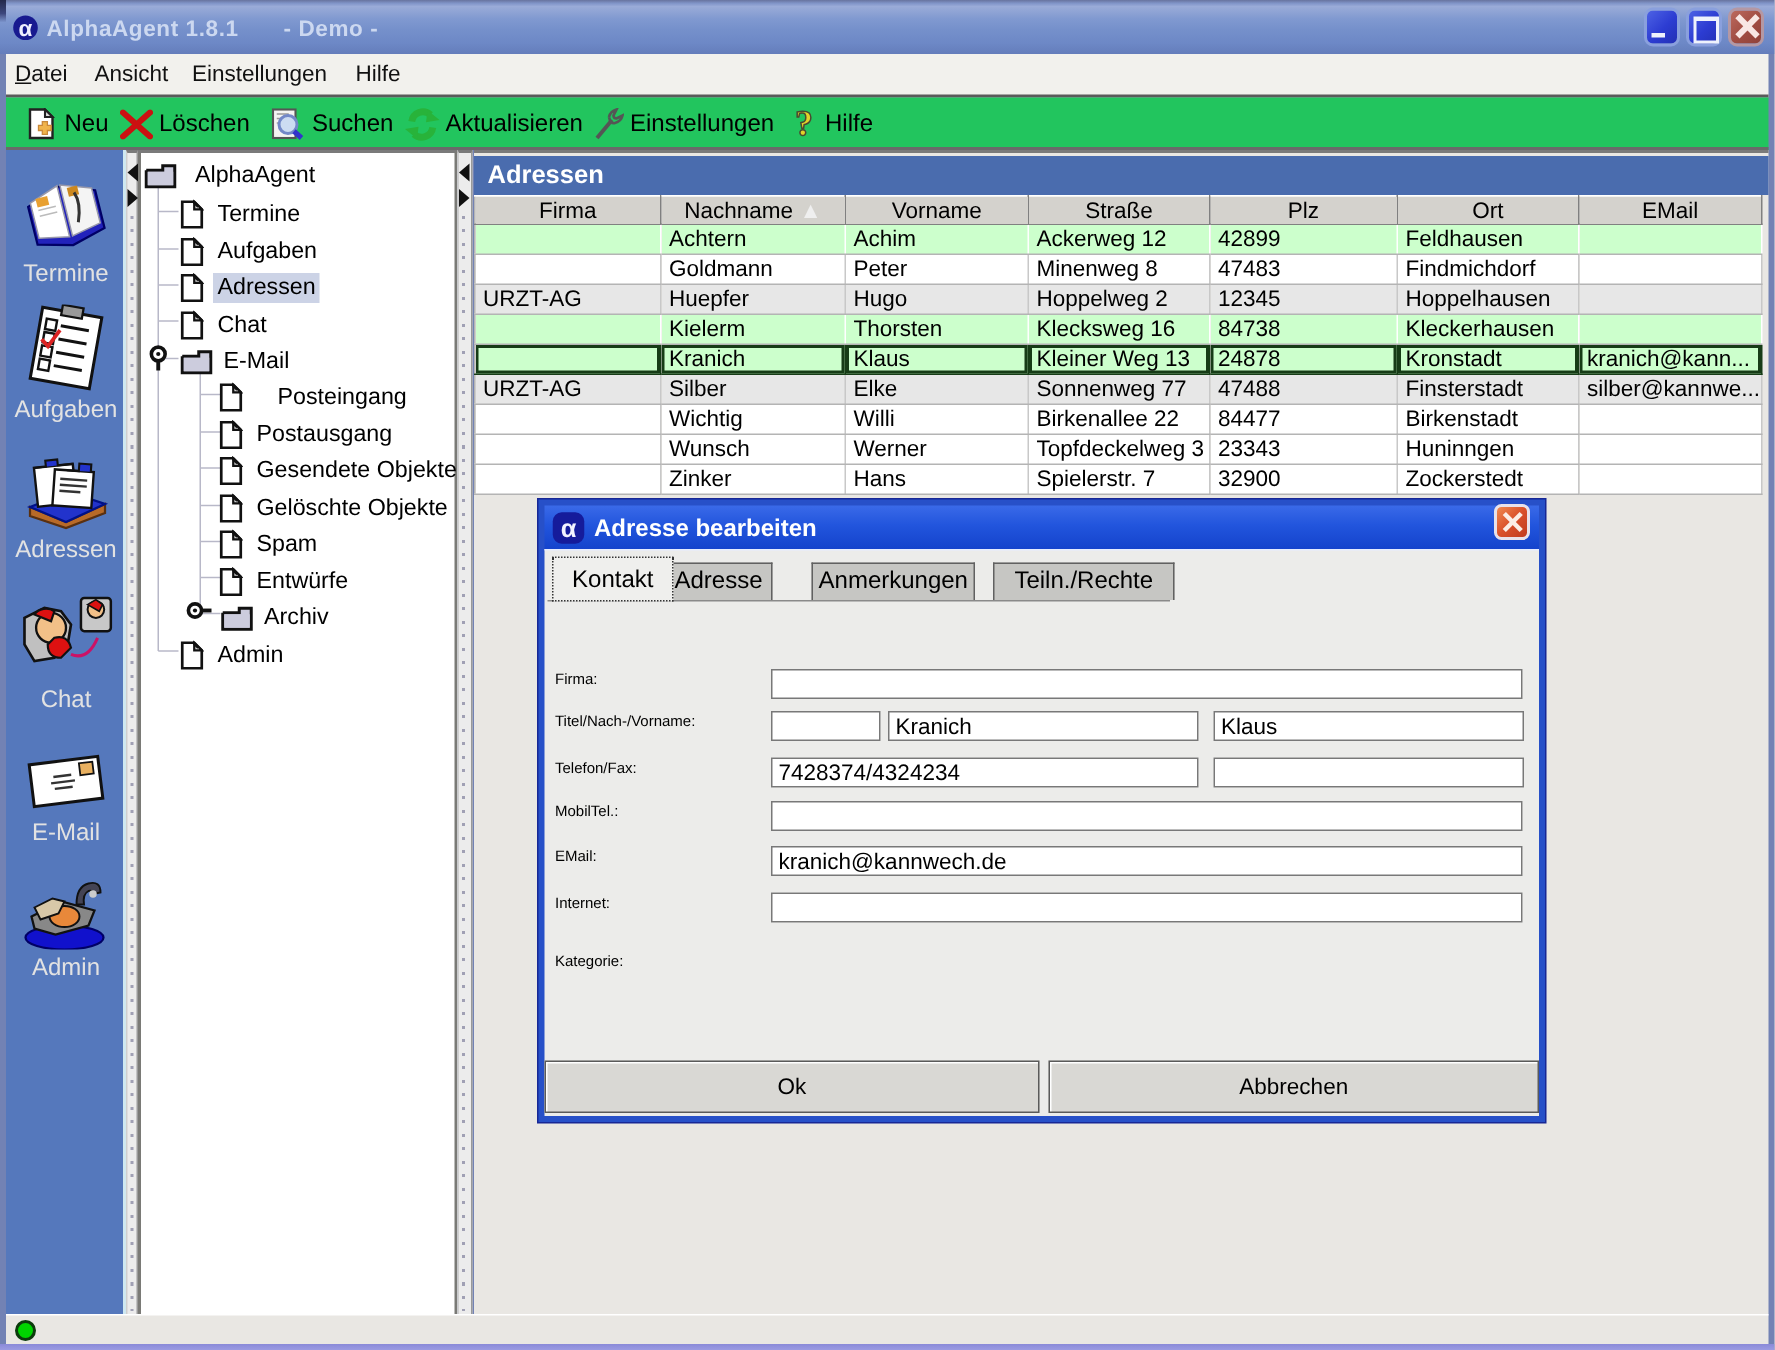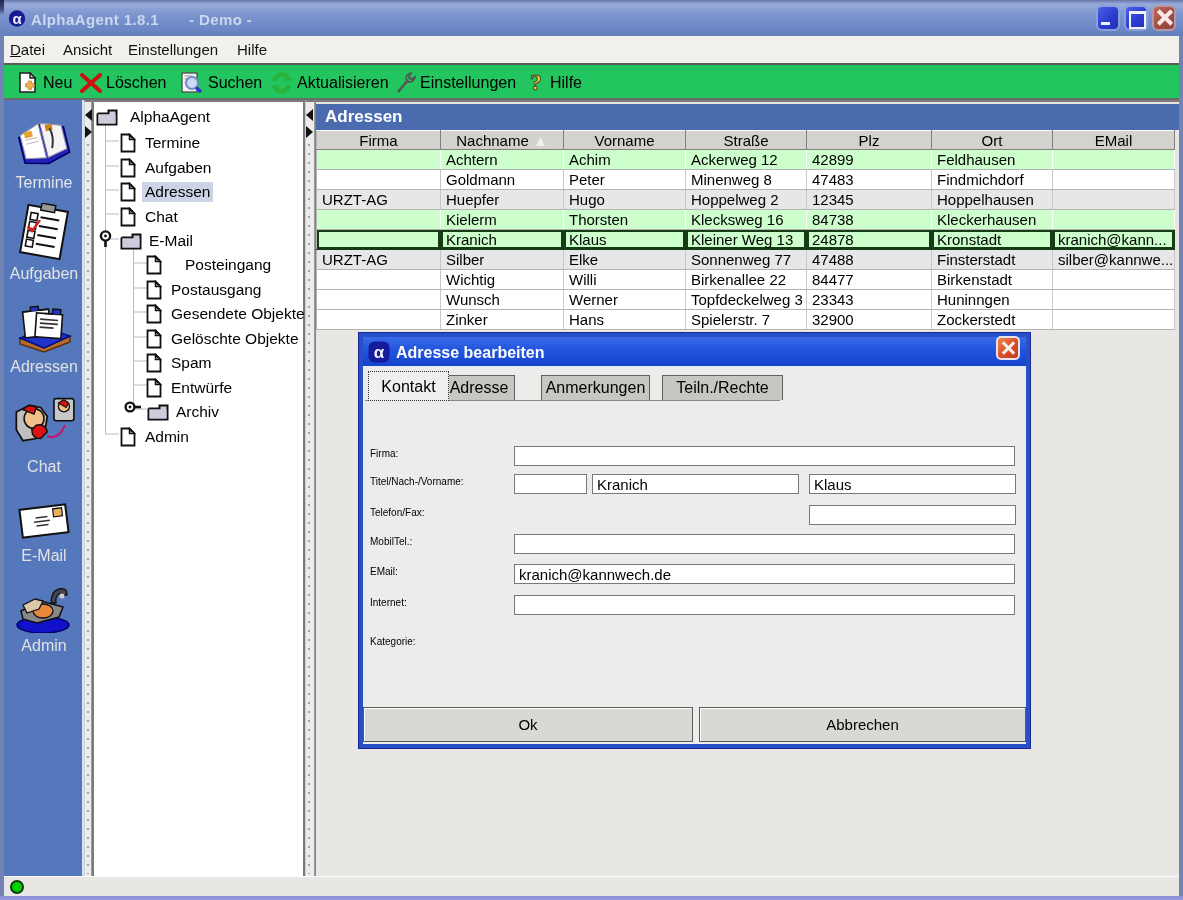--- a/index.html
+++ b/index.html
@@ -610,20 +610,21 @@
 
     <div class="flabel" style="top:81px">Firma:</div>
     <input class="finput" style="left: 151px; top: 79px; width: 501px;" value="">
 
     <div class="flabel" style="top:109px">Titel/Nach-/Vorname:</div>
     <input class="finput" style="left: 151px; top: 107px; width: 73px;" value="">
     <input class="finput" style="left: 229px; top: 107px; width: 207px;" value="Kranich">
     <input class="finput" style="left: 446px; top: 107px; width: 207px;" value="Klaus">
 
     <div class="flabel" style="top:140px">Telefon/Fax:</div>
+    <input class="finput" style="left: 151px; top: 138px; width: 285px;" value="7428374/4324234">
     <input class="finput" style="left: 446px; top: 138px; width: 207px;" value="">
 
     <div class="flabel" style="top:169px">MobilTel.:</div>
     <input class="finput" style="left: 151px; top: 167px; width: 501px;" value="">
 
     <div class="flabel" style="top:199px">EMail:</div>
     <input class="finput" style="left: 151px; top: 197px; width: 501px;" value="kranich@kannwech.de">
 
     <div class="flabel" style="top:230px">Internet:</div>
     <input class="finput" style="left: 151px; top: 228px; width: 501px;" value="">

